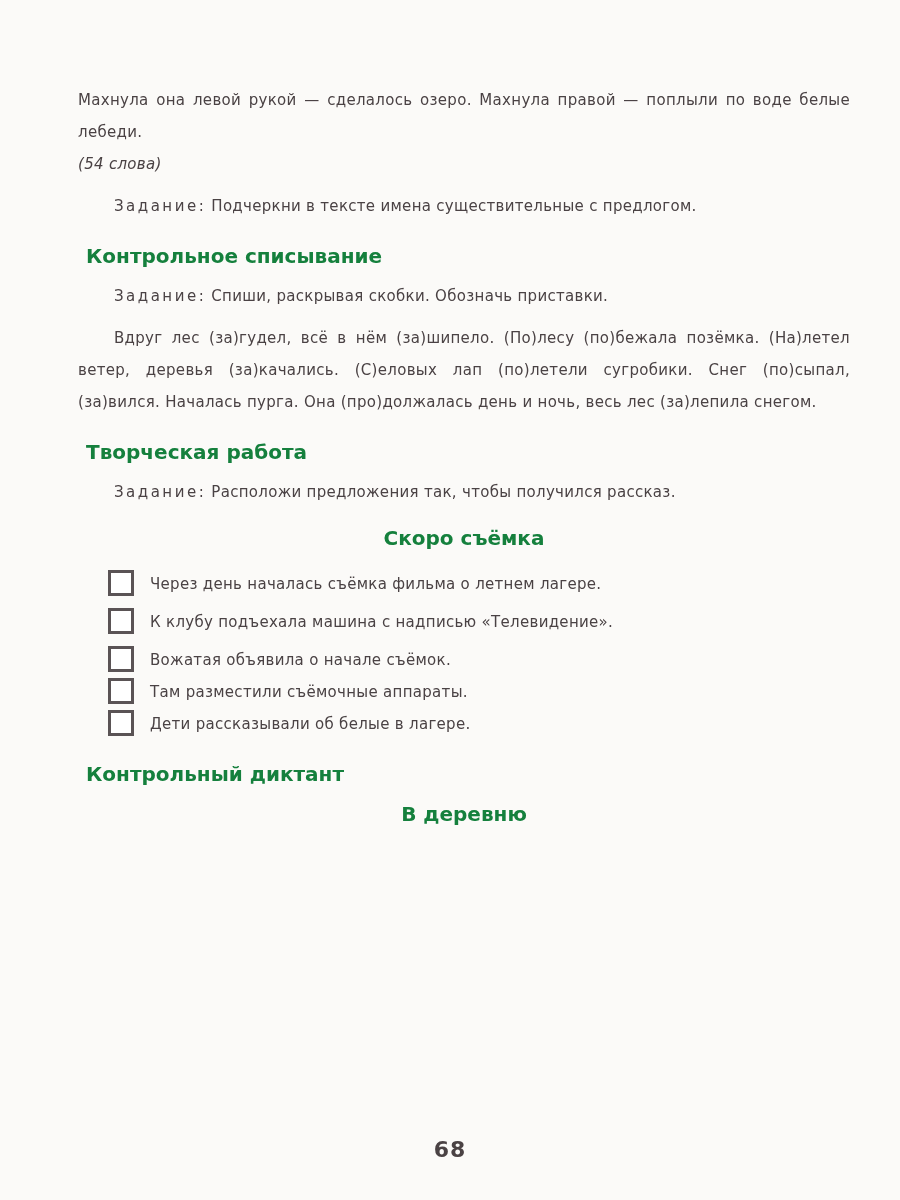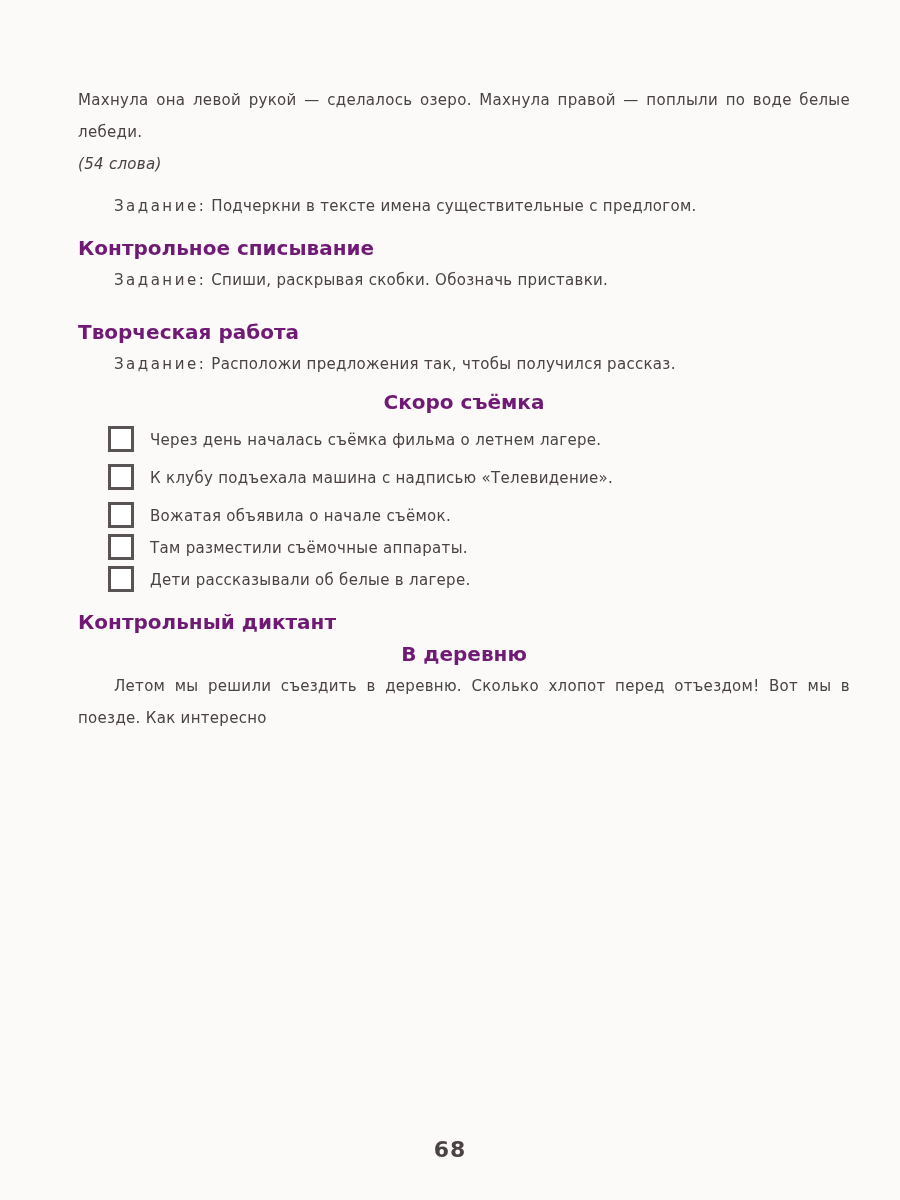--- a/index.html
+++ b/index.html
@@ -8,21 +8,21 @@
     background: #fbfaf8;
     font-family: "DejaVu Sans", sans-serif;
     color: #4a4244;
     position: relative;
     overflow: hidden;
   }
   .page { position: absolute; left: 78px; top: 84px; width: 772px; }
   .p { font-size: 15px; line-height: 32px; text-align: justify; margin: 0; letter-spacing: 0.3px; }
   .indent { text-indent: 36px; }
   .spaced { letter-spacing: 2.5px; }
-  .h { font-size: 20px; font-weight: bold; margin: 0; line-height: 32px; color: #701a75; }
+  .h { font-size: 20px; font-weight: bold; margin: 8px; line-height: 32px; color: #15803d; }
   .center { text-align: center; }
   .ital { font-style: italic; }
   .gap { height: 10px; }
   .gap-s { height: 6px; }
   .item { display: flex; align-items: flex-start; margin-left: 30px; }
   .box {
     width: 26px; height: 26px; border: 3px solid #5a5355; box-sizing: border-box;
     flex: 0 0 auto; margin-top: 2px; margin-right: 16px; background: #fff;
   }
   .item .p { flex: 1; }
@@ -37,20 +37,21 @@
 <div class="page">
 
   <p class="p"><span>Махнула она левой рукой — сделалось озеро. Махнула правой — поплыли по воде белые лебеди.</span><br><span class="ital">(54 слова)</span></p>
   <div class="gap"></div>
   <p class="p indent"><span class="spaced">Задание:</span> <span>Подчеркни в тексте имена существительные с предлогом.</span></p>
 
   <div class="gap"></div>
   <h2 class="h">Контрольное списывание</h2>
   <p class="p indent"><span class="spaced">Задание:</span> <span>Спиши, раскрывая скобки. Обозначь приставки.</span></p>
   <div class="gap"></div>
+  <p class="p indent">Вдруг лес (за)гудел, всё в нём (за)шипело. (По)лесу (по)бежала позёмка. (На)летел ветер, деревья (за)качались. (С)еловых лап (по)летели сугробики. Снег (по)сыпал, (за)вился. Началась пурга. Она (про)должалась день и ночь, весь лес (за)лепила снегом.</p>
 
   <div class="gap"></div>
   <h2 class="h">Творческая работа</h2>
   <p class="p indent"><span class="spaced">Задание:</span> <span>Расположи предложения так, чтобы получился рассказ.</span></p>
   <div class="gap-s"></div>
   <h3 class="h center">Скоро съёмка</h3>
   <div class="gap-s"></div>
 
   <div class="item">
     <div class="box"></div>
@@ -71,16 +72,15 @@
     <p class="p">Там разместили съёмочные аппараты.</p>
   </div>
   <div class="item">
     <div class="box"></div>
     <p class="p">Дети рассказывали об белые в лагере.</p>
   </div>
 
   <div class="gap"></div>
   <h2 class="h">Контрольный диктант</h2>
   <h3 class="h center">В деревню</h3>
-  <p class="p indent">Летом мы решили съездить в деревню. Сколько хлопот перед отъездом! Вот мы в поезде. Как интересно</p>
 </div>
 
 <div class="pagenum">68</div>
 
 </body></html>

